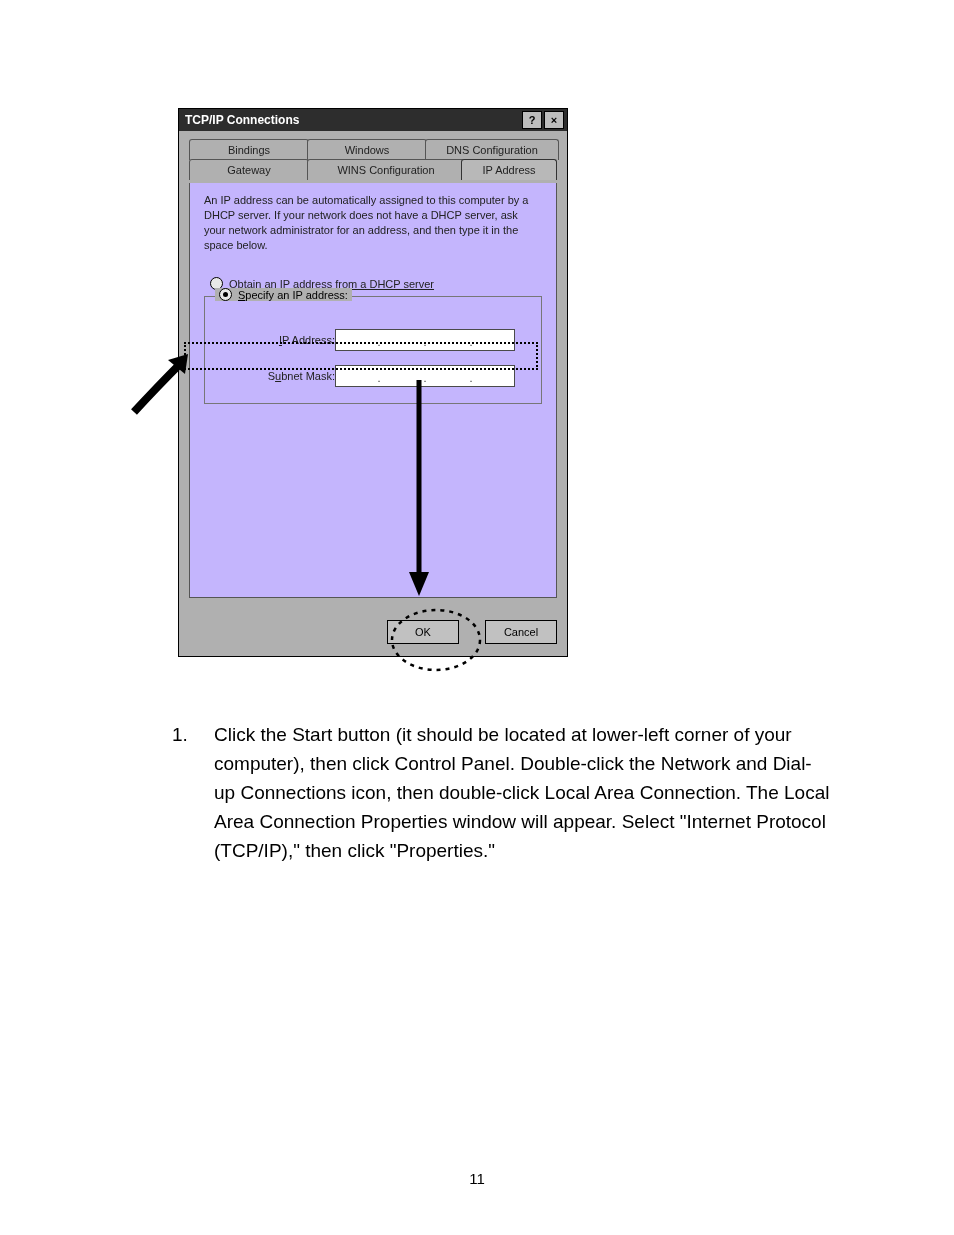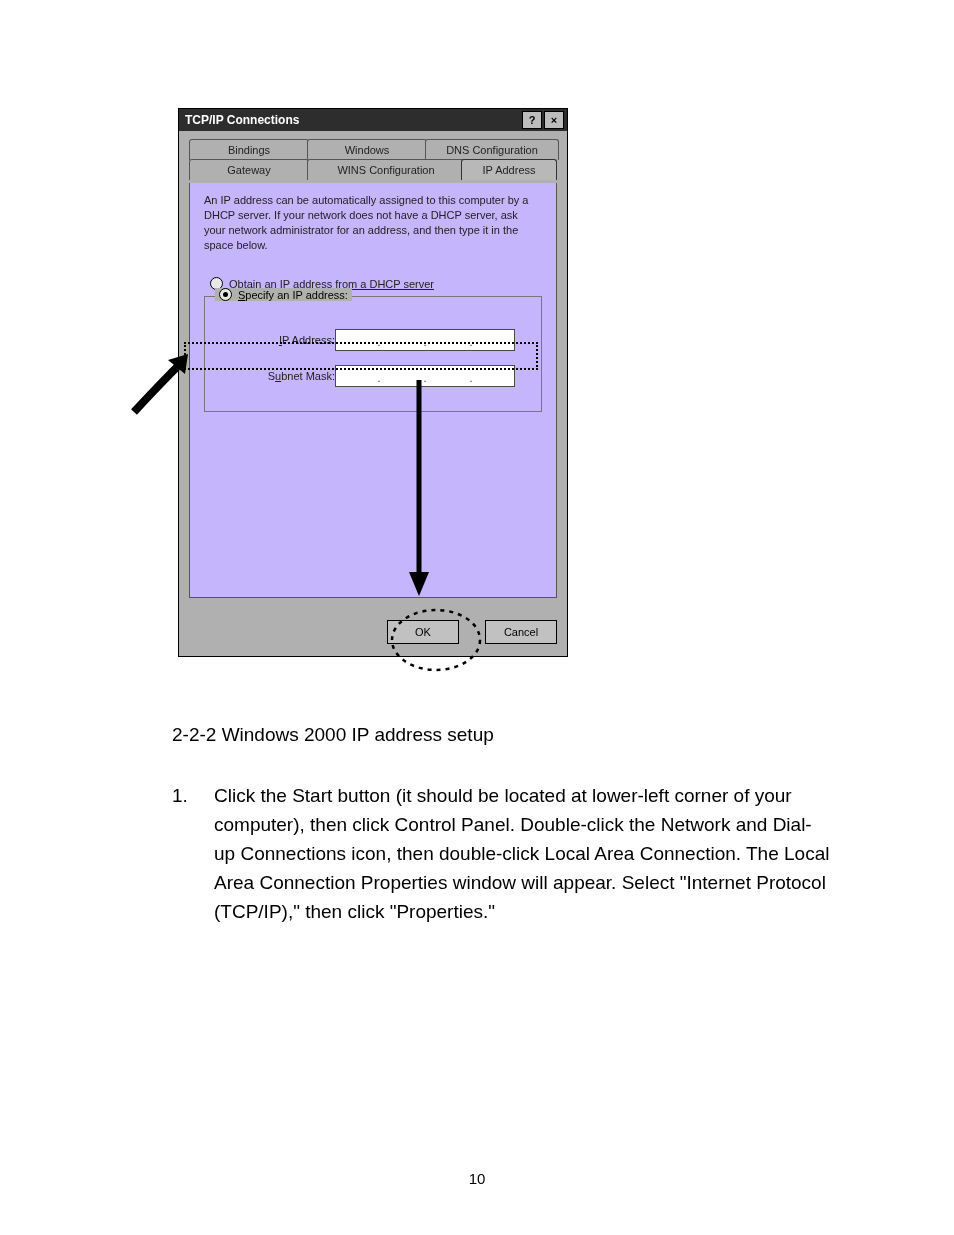--- a/index.html
+++ b/index.html
@@ -20,21 +20,21 @@
   .tb2{left:118px;width:118px}
   .tb3{left:236px;width:132px}
   .tg{left:0;width:118px}
   .tw{left:118px;width:156px}
   .tip{left:272px;width:94px}
   .panel{border:1px solid #555;border-top:none;background:#c4b5fd;padding:10px 14px 14px 14px;min-height:390px;position:relative}
   .desc{font-size:11px;line-height:15px;color:#222;margin-bottom:24px}
   .radio-row{display:flex;align-items:center;font-size:11px;color:#222;margin-left:6px}
   .radio{width:11px;height:11px;border-radius:50%;border:1px solid #000;background:#e8e8e8;margin-right:6px;display:flex;align-items:center;justify-content:center}
   .radio .dot{width:5px;height:5px;border-radius:50%;background:#000}
-  .group{border:1px solid #777;margin-top:6px;padding:18px 14px 24px 14px;position:relative}
+  .group{border:1px solid #777;margin-top:6px;padding:18px 14px 16px 14px;position:relative}
   .group .legend{position:absolute;top:-9px;left:10px;background:#b0b0b0;padding:0 4px;display:flex;align-items:center;font-size:11px}
   .fld{display:flex;align-items:center;margin:14px 0 0 24px}
   .fld .lbl{width:92px;font-size:11px;color:#222;text-align:right}
   .ipbox{display:flex;border:1px solid #4a4a4a;background:#fff;height:20px}
   .oct{width:36px;border:none;text-align:center;font-size:11px;background:#fff}
   .dot-sep{width:6px;display:flex;align-items:flex-end;justify-content:center;font-size:11px;color:#333;padding-bottom:2px}
   .dlg-buttons{display:flex;justify-content:flex-end;gap:26px;padding:10px 10px 12px 0}
   .btn{width:70px;height:22px;border:1px solid #000;background:#c1c1c1;font-size:11px;display:flex;align-items:center;justify-content:center}
   
   .dotted-box{position:absolute;border:2px dotted #000;pointer-events:none}
@@ -141,22 +141,21 @@
   <svg class="arrow-svg" style="left:404px;top:380px" width="30" height="220" viewBox="0 0 30 220">
     <line x1="15" y1="0" x2="15" y2="195" stroke="#000" stroke-width="5"></line>
     <path d="M5 192 L15 216 L25 192 Z" fill="#000"></path>
   </svg>
 
   <svg class="arrow-svg" style="left:386px;top:604px" width="100" height="72" viewBox="0 0 100 72">
     <ellipse cx="50" cy="36" rx="44" ry="30" fill="none" stroke="#000" stroke-width="2.5" stroke-dasharray="4 5"></ellipse>
   </svg>
 
   <div class="body-text">
-    <div class="section-h">2-2-2 Windows 2000 IP address setup</div>
     <div class="li">
       <div class="num">1.</div>
       <div class="txt">Click the Start button (it should be located at lower-left corner of your computer), then click Control Panel. Double-click the Network and Dial-up Connections icon, then double-click Local Area Connection. The Local Area Connection Properties window will appear. Select "Internet Protocol (TCP/IP)," then click "Properties."</div>
     </div>
   </div>
 
-  <div class="pagenum">10</div>
+  <div class="pagenum">11</div>
 
 </div>
 
 </body></html>

